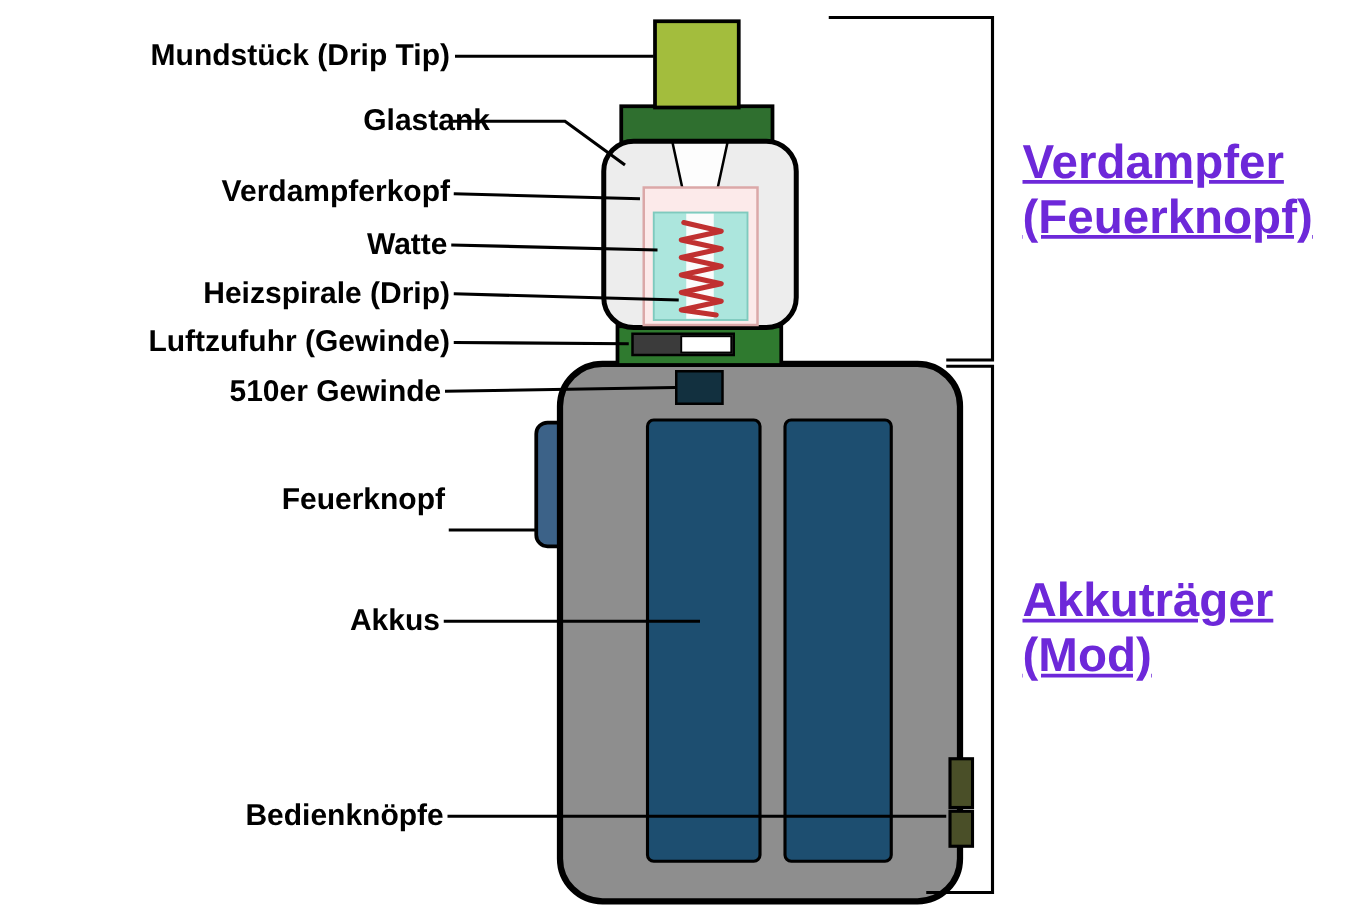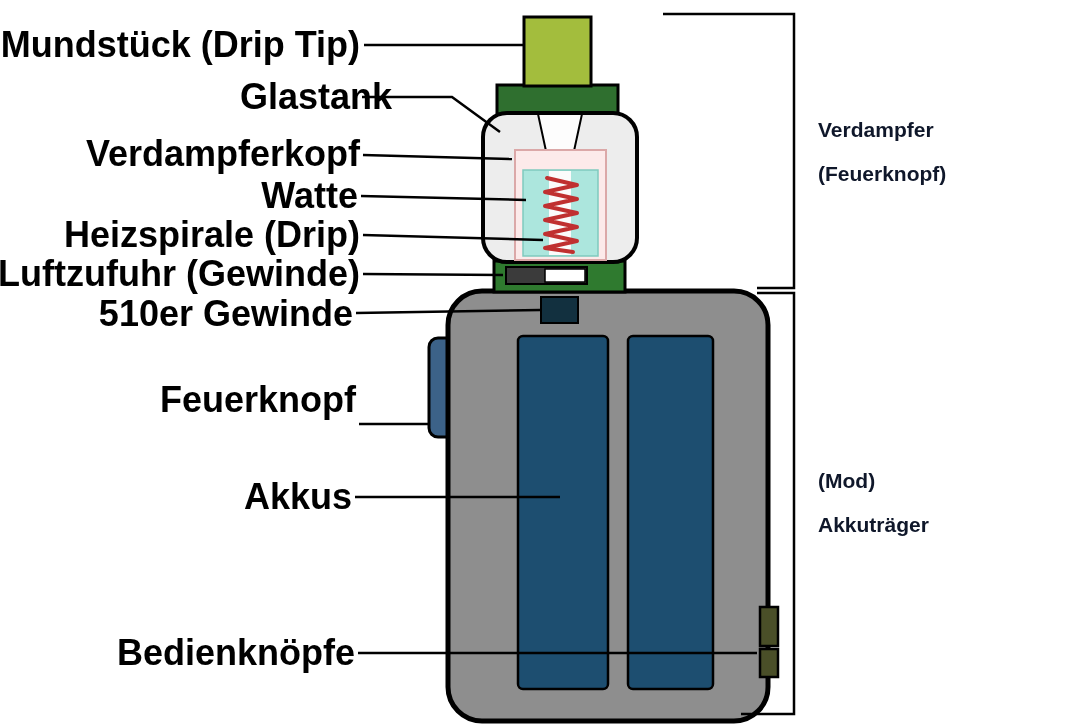--- a/index.html
+++ b/index.html
@@ -2,26 +2,26 @@
 <html><head>
 <meta charset="utf-8">
 <style>
   html,body{margin:0;padding:0;background:#ffffff;}
   .canvas{
     position:relative;width:1090px;height:728px;background:#ffffff;
     overflow:hidden;font-family:"Liberation Sans",sans-serif;
   }
   .layer{position:absolute;left:0;top:0;}
   .part-label{
-    position:absolute;font-weight:bold;font-size:36px;line-height:32px;
+    position:absolute;font-weight:bold;font-size:24px;line-height:32px;
     color:#000;white-space:nowrap;text-align:right;
   }
   .group-label{
-    position:absolute;font-weight:bold;font-size:21px;line-height:44px;
-    color:#0f172a;white-space:nowrap;text-align:left;
+    position:absolute;font-weight:bold;font-size:38px;line-height:44px;
+    color:#6d28d9;white-space:nowrap;text-align:left;text-decoration:underline;
   }
 </style>
 </head>
 <body>
 
 <div class="canvas">
 
   <svg class="layer" width="1090" height="728" viewBox="0 0 1090 728">
 
     <rect x="429" y="338" width="32" height="99" rx="9" stroke="#000" stroke-width="3" fill="#3c6288"></rect>
@@ -78,17 +78,17 @@
   <div class="part-label" style="right:737px;top:298px">510er Gewinde</div>
   <div class="part-label" style="right:734px;top:384px">Feuerknopf</div>
   <div class="part-label" style="right:738px;top:481px">Akkus</div>
   <div class="part-label" style="right:735px;top:637px">Bedienknöpfe</div>
 
   <div class="group-label" style="left:818px;top:108px">
     <div>Verdampfer</div>
     <div>(Feuerknopf)</div>
   </div>
   <div class="group-label" style="left:818px;top:459px">
+    <div>Akkuträger</div>
     <div>(Mod)</div>
-    <div>Akkuträger</div>
   </div>
 
 </div>
 
 </body></html>

